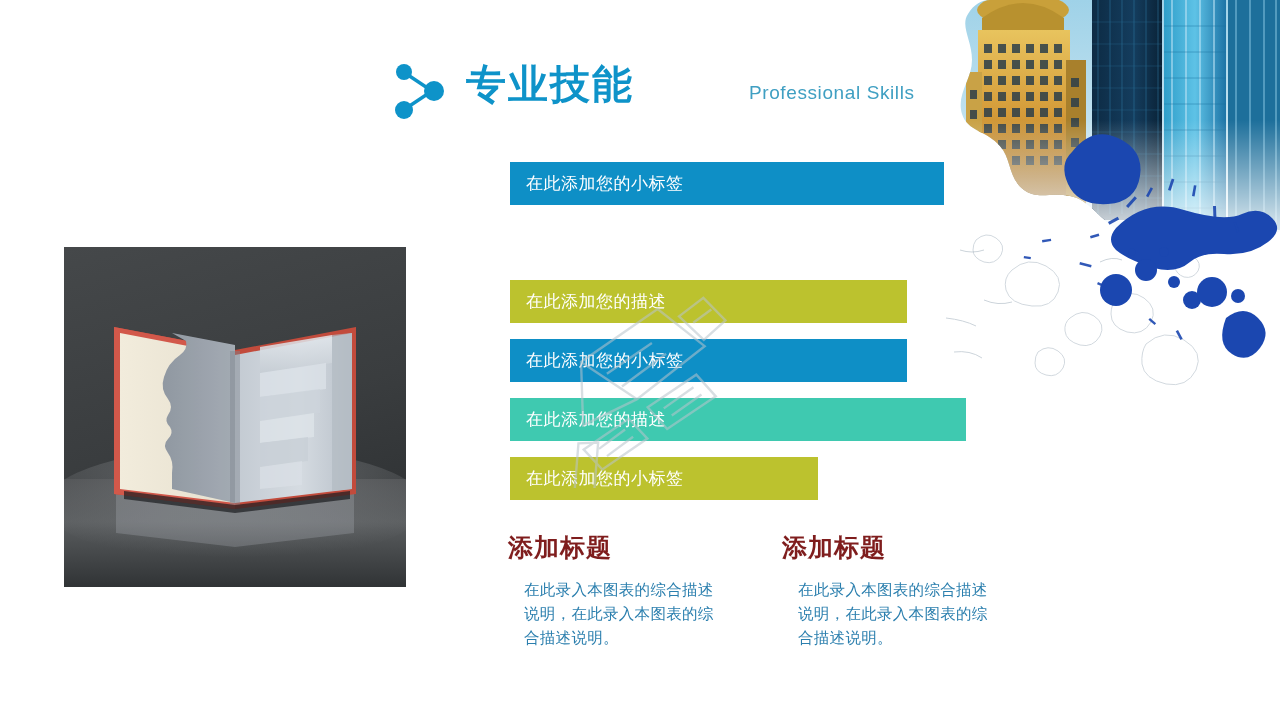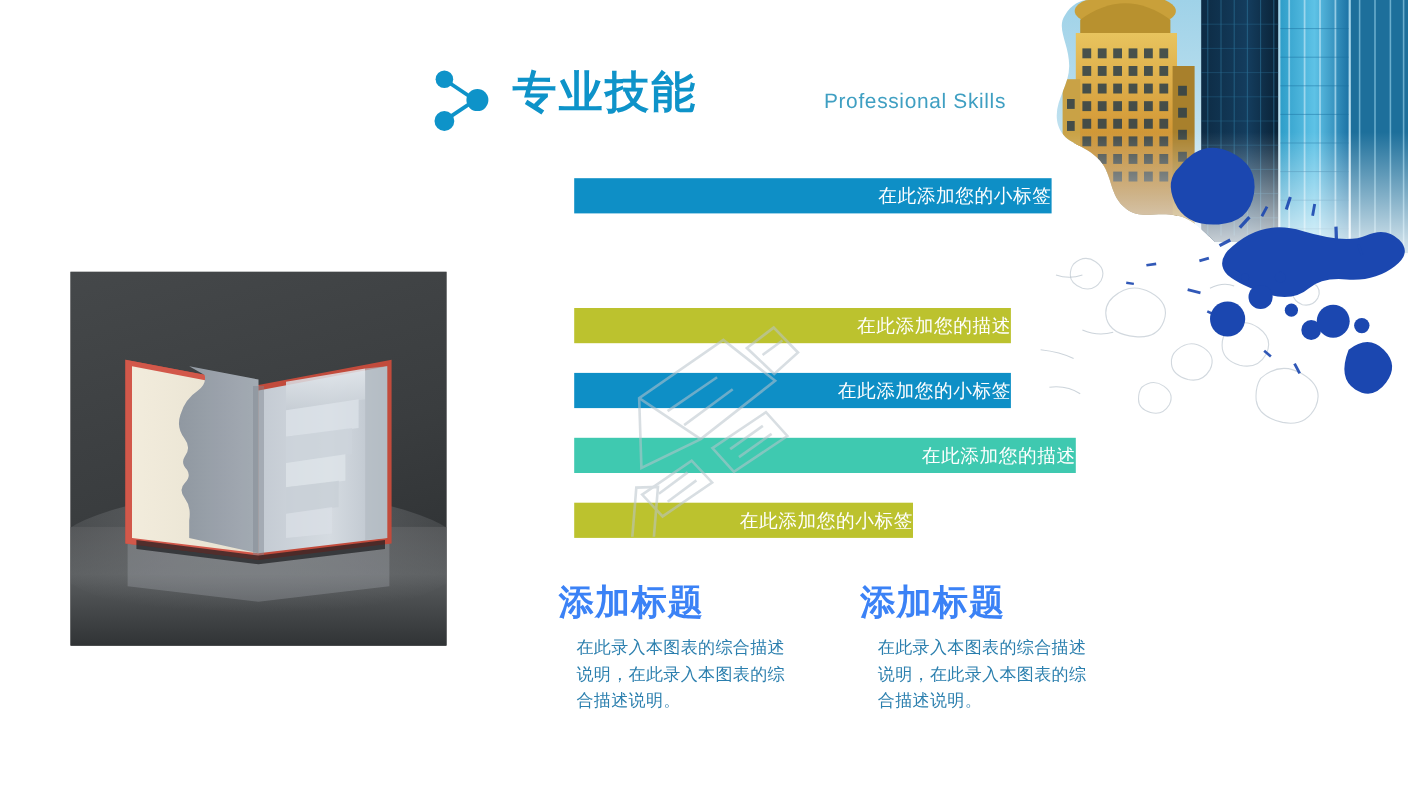--- a/index.html
+++ b/index.html
@@ -85,25 +85,24 @@
   
   .bars {
     position: absolute;
     left: 510px;
     top: 162px;
     width: 480px;
     height: 340px;
   }
   .bar {
     position: absolute;
-    left: 12px;
-    height: 32px;
+    left: 0;
+    height: 43px;
     display: flex;
     align-items: center;
-    justify-content: flex-end;
   }
   .bar-label {
     color: #ffffff;
     font-size: 17px;
     padding-left: 16px;
     letter-spacing: 0.5px;
     white-space: nowrap;
   }
 
   
@@ -111,23 +110,23 @@
     position: absolute;
     left: 508px;
     top: 532px;
     width: 520px;
     height: 140px;
   }
   .col { position: absolute; top: 0; width: 236px; }
   .col-1 { left: 0; }
   .col-2 { left: 274px; }
   .col-title {
-    font-size: 32px;
+    font-size: 25px;
     font-weight: bold;
-    color: #3b82f6;
+    color: #7f1d1d;
     letter-spacing: 1px;
     margin: 0 0 7px 0;
     line-height: 30px;
   }
   .col-body {
     font-size: 15.5px;
     color: #2b7fae;
     line-height: 24px;
     margin: 16px;
     letter-spacing: 0.3px;

